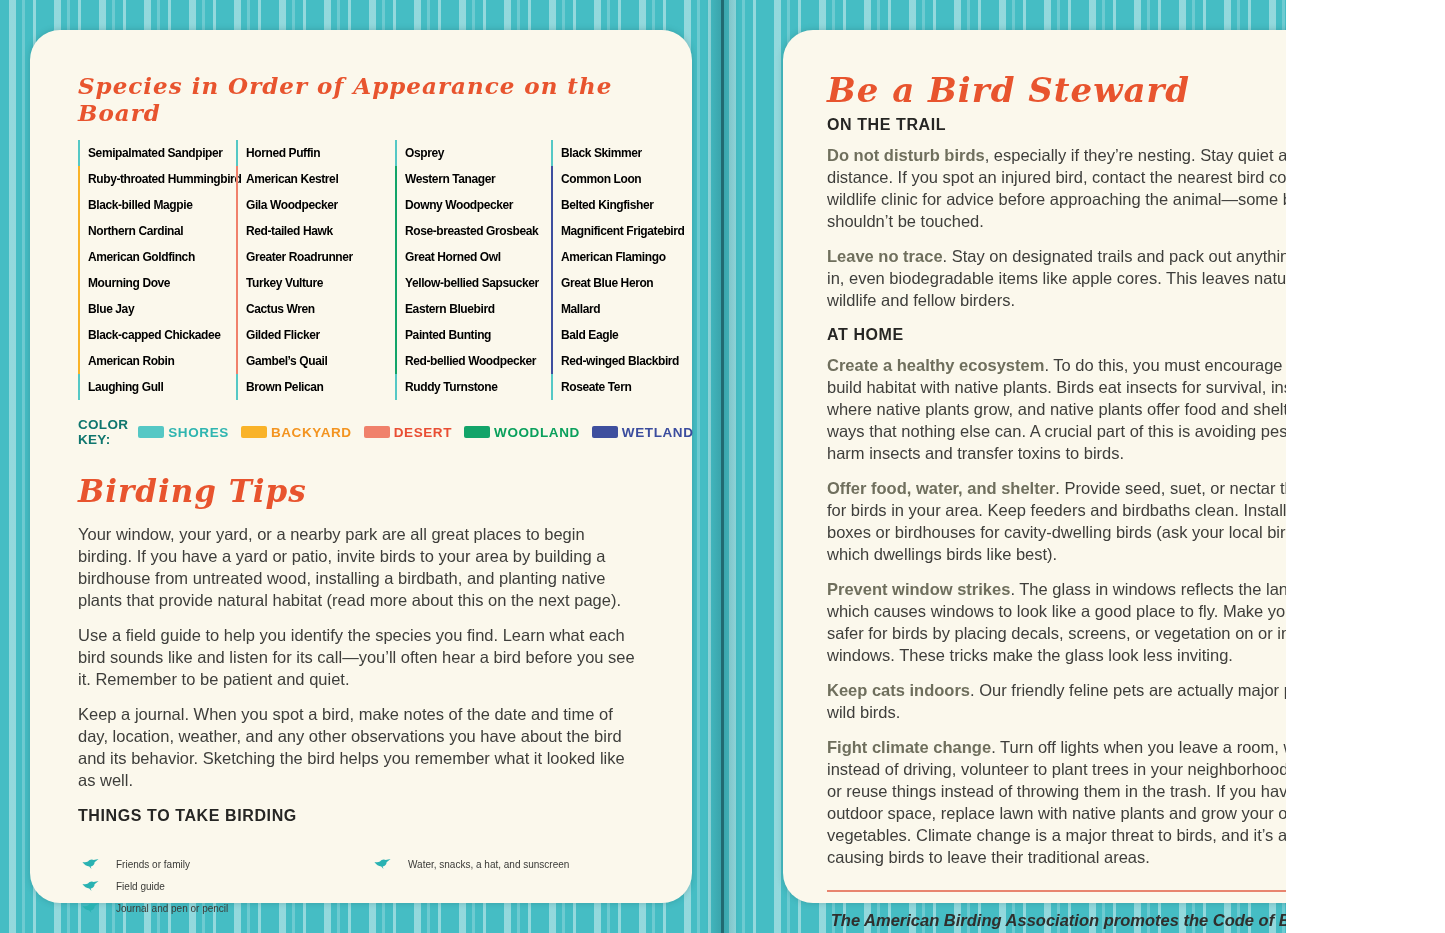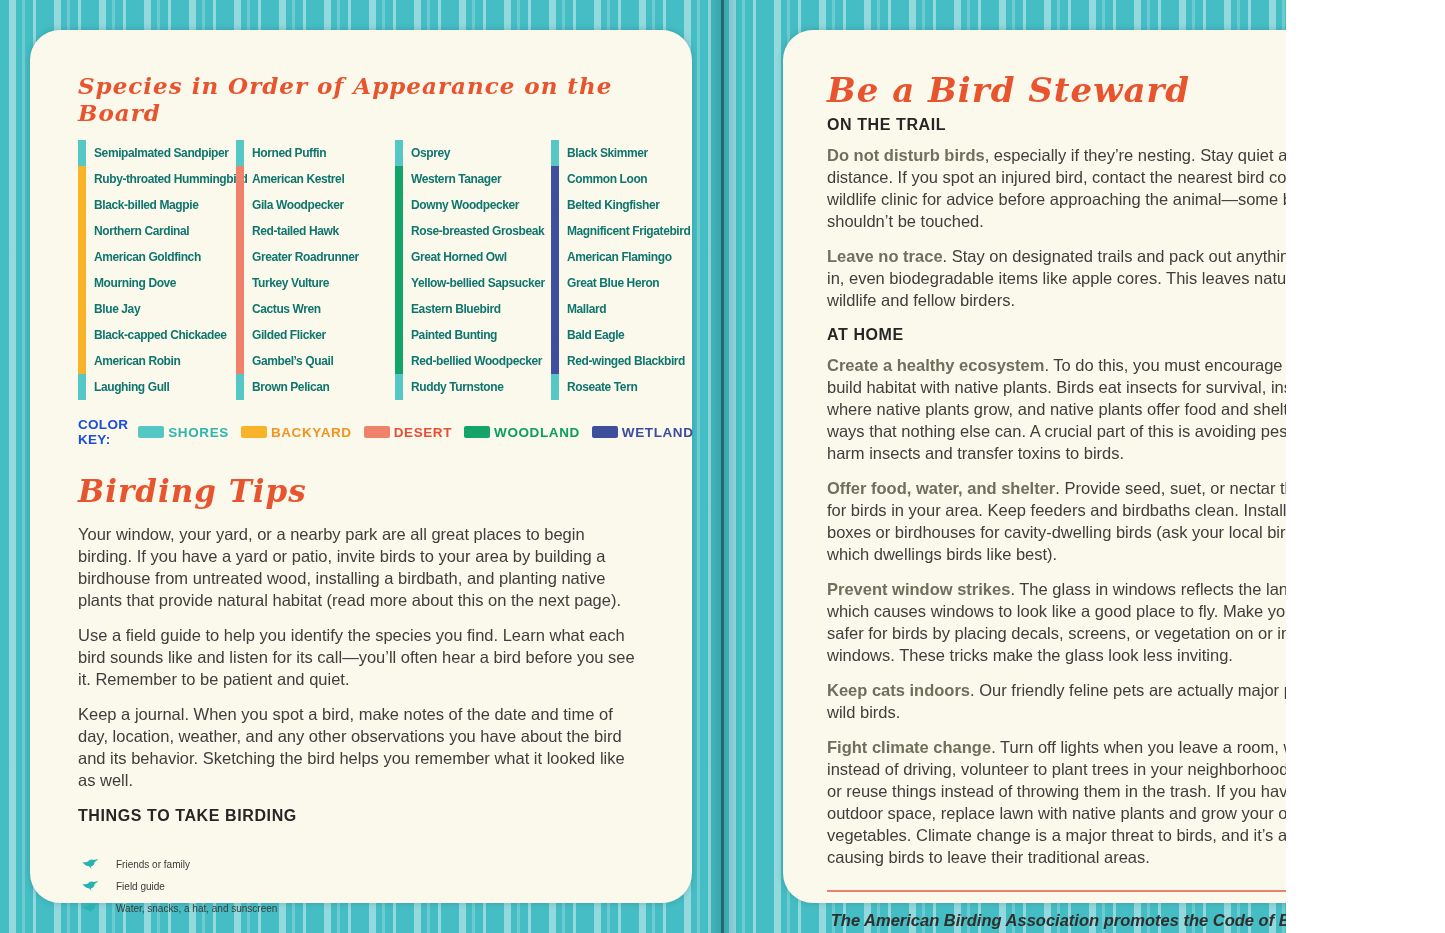--- a/index.html
+++ b/index.html
@@ -30,27 +30,27 @@
     color:#e8542e;margin:0;letter-spacing:1px;
   }
   .script-title.sm{font-size:23px;}
   .script-title.md{font-size:31px;}
   .script-title.lg{font-size:34px;}
 
   
   .species-grid{display:grid;grid-template-columns:158px 159px 156px 1fr;margin-top:14px;}
   .sp{
     height:26px;display:flex;align-items:center;
-    border-left:8px solid #737373;padding-left:8px;
-    font-size:12px;font-weight:bold;color:#0f766e;letter-spacing:-0.4px;white-space:nowrap;
+    border-left:2px solid #737373;padding-left:8px;
+    font-size:12px;font-weight:bold;color:#000000;letter-spacing:-0.4px;white-space:nowrap;
   }
 
   
   .color-key{display:flex;align-items:center;margin-top:17px;font-weight:bold;}
-  .key-title{font-size:13.5px;color:#1d4ed8;letter-spacing:.3px;margin-right:10px;}
+  .key-title{font-size:13.5px;color:#0f766e;letter-spacing:.3px;margin-right:10px;}
   .key-entry{display:flex;align-items:center;margin-right:12px;}
   .key-swatch{width:26px;height:12px;border-radius:2px;margin-right:4px;}
   .key-label{font-size:13.5px;letter-spacing:.6px;}
 
   .body-p{font-size:16.5px;line-height:22px;color:#3e3e3b;margin:0 0 13px 0;width:560px;}
   .lead{font-weight:bold;color:#6f6f5d;}
 
   .sub-heading{font-size:16px;font-weight:bold;color:#262624;letter-spacing:.6px;margin:0 0 12px 0;}
   .tips-title{margin-top:26px;margin-bottom:14px;}
   .things-heading{margin-top:16px;margin-bottom:28px;}
@@ -173,20 +173,28 @@
             </svg>
           </span>
         <span>Field guide</span>
       </div>
       <div class="thing">
         <span class="bird">
             <svg viewBox="0 0 20 14" width="17" height="12">
               <path d="M0.5 4.5 C3 5.4 5 5.2 7 4.2 C8.5 1.9 11.5 0.9 13.8 2.3 L19.5 1.2 L14.8 4.9 C14.9 7.4 13 9.5 10.2 9.8 L11.1 12.8 L8.6 9.8 C5.6 9.6 2.5 7.5 0.5 4.5 Z" fill="#29b2b2"></path>
             </svg>
           </span>
+        <span>Journal and pen or pencil</span>
+      </div>
+      <div class="thing">
+        <span class="bird">
+            <svg viewBox="0 0 20 14" width="17" height="12">
+              <path d="M0.5 4.5 C3 5.4 5 5.2 7 4.2 C8.5 1.9 11.5 0.9 13.8 2.3 L19.5 1.2 L14.8 4.9 C14.9 7.4 13 9.5 10.2 9.8 L11.1 12.8 L8.6 9.8 C5.6 9.6 2.5 7.5 0.5 4.5 Z" fill="#29b2b2"></path>
+            </svg>
+          </span>
         <span>Water, snacks, a hat, and sunscreen</span>
       </div>
     </div>
   </div>
 
   <div class="page right">
     <h1 class="script-title lg rp-title">Be a Bird Steward</h1>
 
     <h3 class="sub-heading" style="margin-bottom:10px;">ON THE TRAIL</h3>
     <p class="body-p"><span class="lead">Do not disturb birds</span><span>, especially if they’re nesting. Stay quiet and keep your distance. If you spot an injured bird, contact the nearest bird conservancy or wildlife clinic for advice before approaching the animal—some birds shouldn’t be touched.</span></p>

